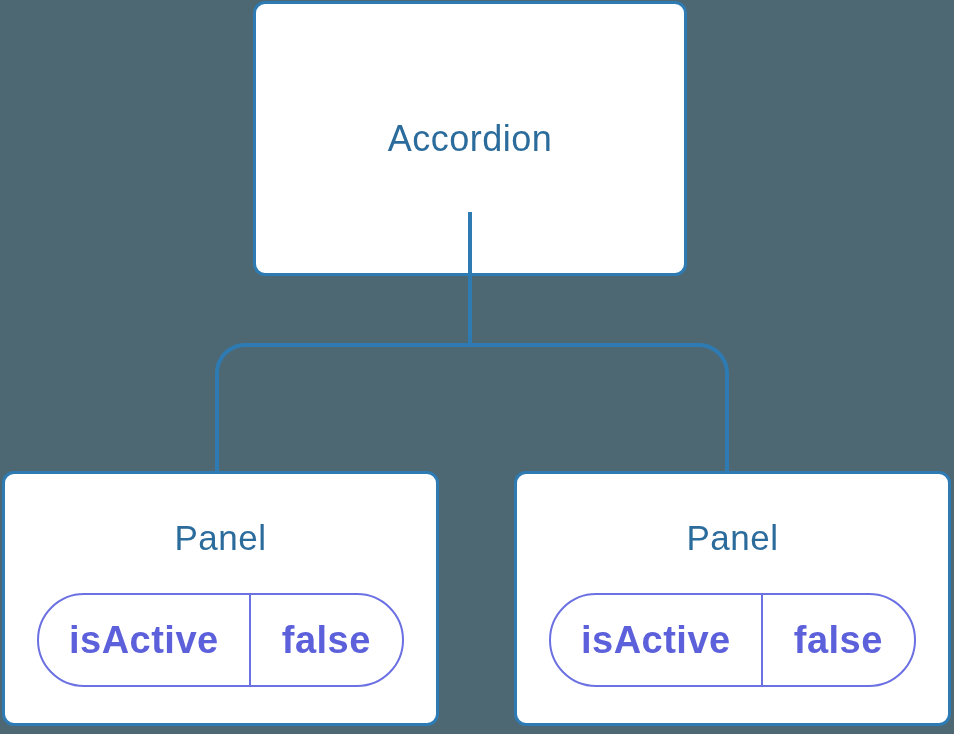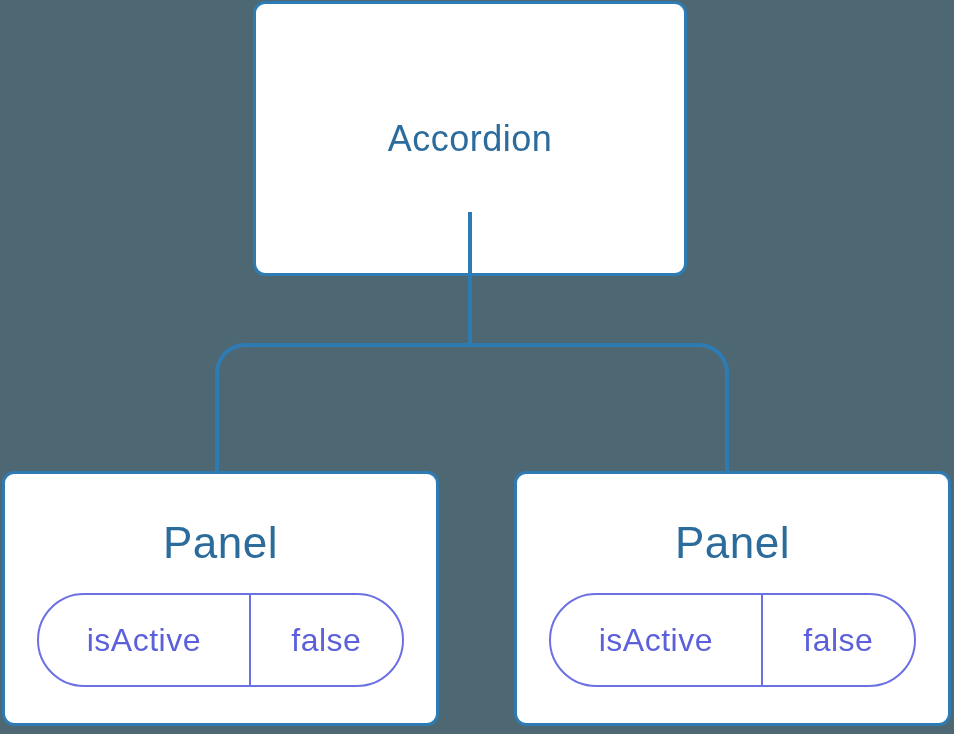--- a/index.html
+++ b/index.html
@@ -45,21 +45,21 @@
   .panel-node {
     width: 437px; height: 255px;
     top: 471px;
   }
   .panel-left  { left: 2px; }
   .panel-right { left: 514px; }
   .panel-title {
     position: absolute;
     top: 44px; left: 0; right: 0;
     text-align: center;
-    font-size: 44px;
+    font-size: 35px;
     font-weight: 500;
     letter-spacing: 0.5px;
     color: var(--title);
   }
   
   .stem {
     position: absolute;
     left: 468px; top: 212px;
     width: 4px; height: 133px;
     background: var(--stroke);
@@ -81,22 +81,22 @@
     border: 2px solid var(--purple-border);
     border-radius: 47px;
     display: flex;
     overflow: hidden;
     background: var(--node-bg);
   }
   .pill-cell {
     display: flex;
     align-items: center;
     justify-content: center;
-    font-size: 32px;
-    font-weight: 400;
+    font-size: 38px;
+    font-weight: 700;
     letter-spacing: 0.5px;
     color: var(--purple);
     text-align: right;
   }
   .pill-key {
     width: 58.3%;
     border-right: 2px solid var(--purple-border);
   }
   .pill-value { flex: 1; }
 </style>

